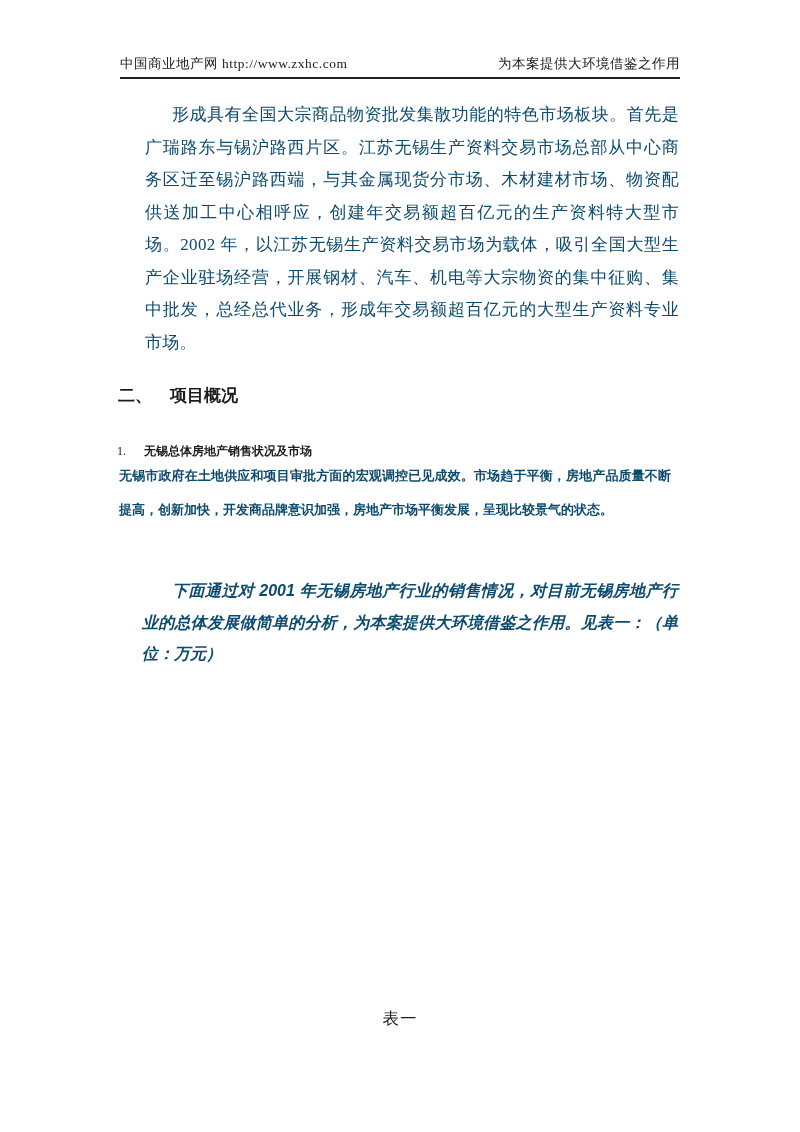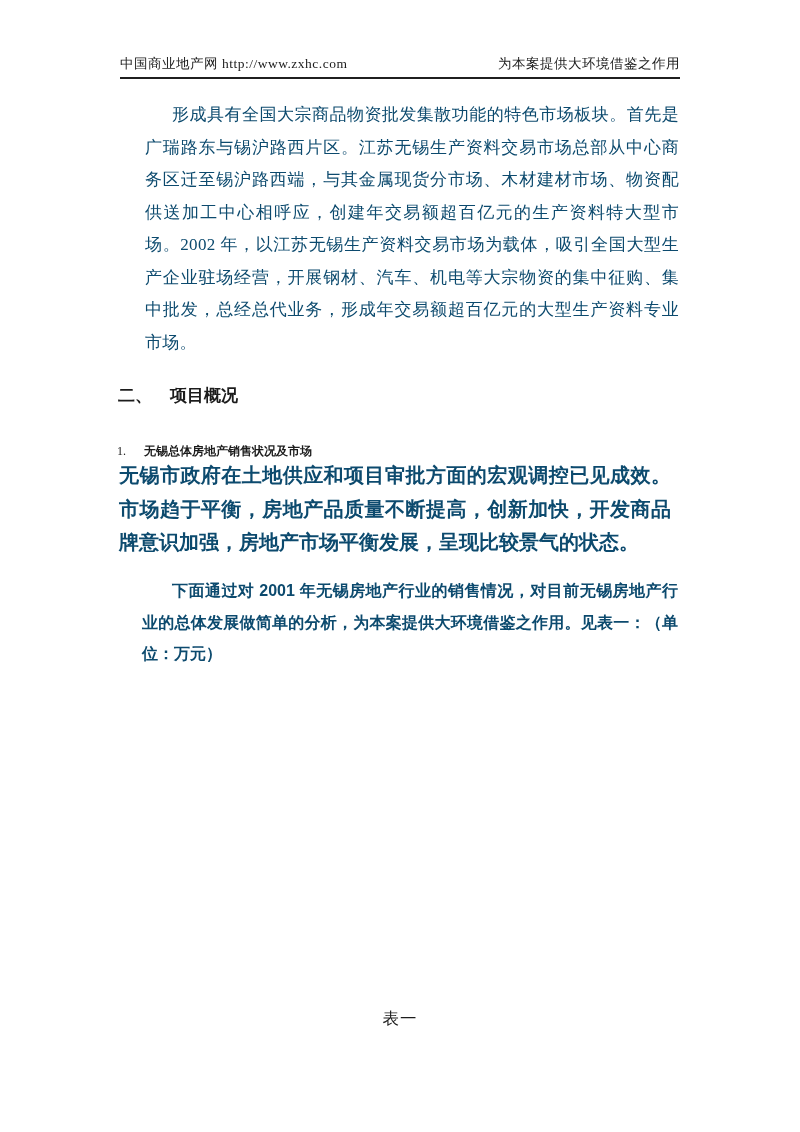--- a/index.html
+++ b/index.html
@@ -68,34 +68,35 @@
   }
   .list-item-1 .num {
     font-family: "Liberation Serif", "DejaVu Serif", serif;
     font-weight: normal;
   }
   .list-item-1 .tab-gap { display: inline-block; width: 18px; }
   .p2 {
     left: 119px;
     top: 459px;
     width: 552px;
-    font-size: 20px;
+    font-size: 13px;
     line-height: 33.5px;
     font-weight: bold;
     font-family: "Liberation Sans", "DejaVu Sans", sans-serif;
   }
   .p3 {
     left: 142px;
     top: 575px;
     width: 536px;
     font-size: 16px;
     line-height: 31.5px;
     font-weight: bold;
     text-indent: 30px;
     font-family: "Liberation Sans", "DejaVu Sans", sans-serif;
+    font-style: italic;
   }
   .table-caption {
     position: absolute;
     left: 0;
     top: 1008px;
     width: 800px;
     text-align: center;
     font-size: 16.5px;
     letter-spacing: 1px;
     font-family: Liberation Mono, monospace;

